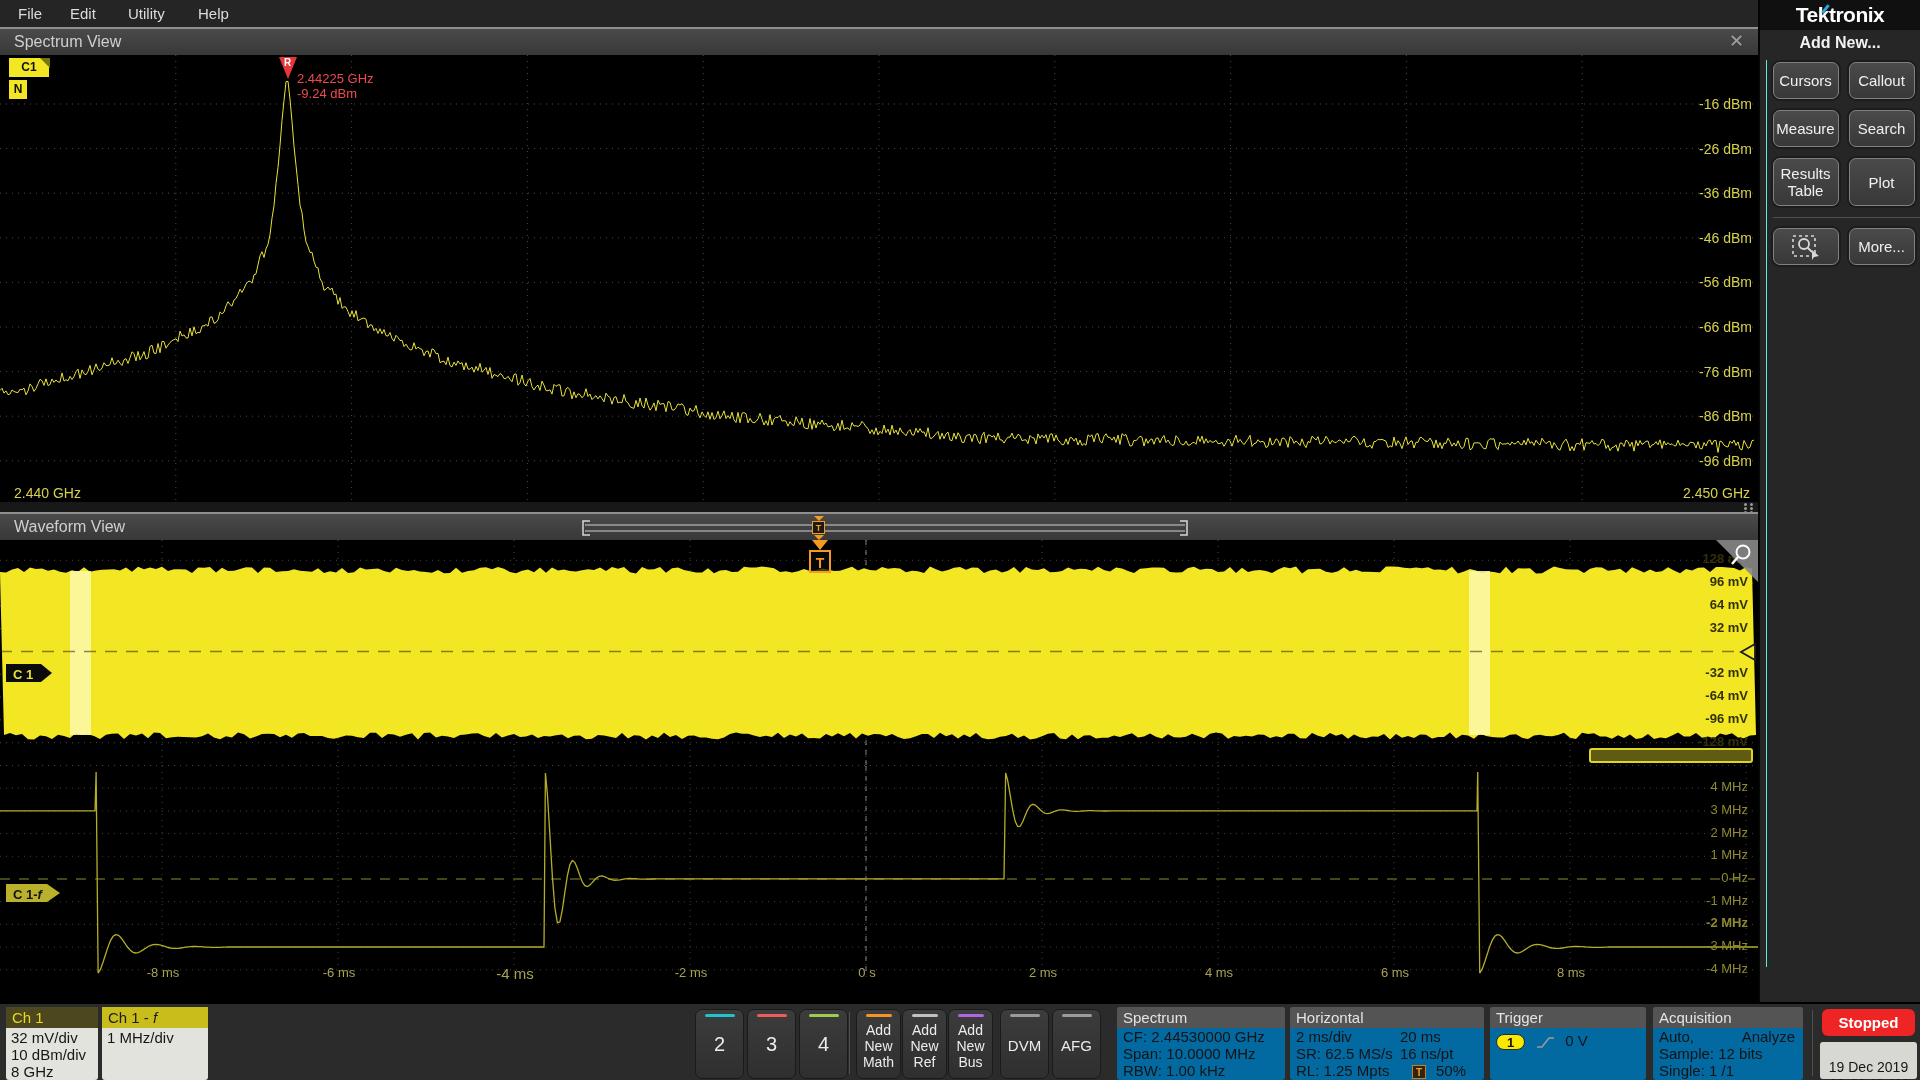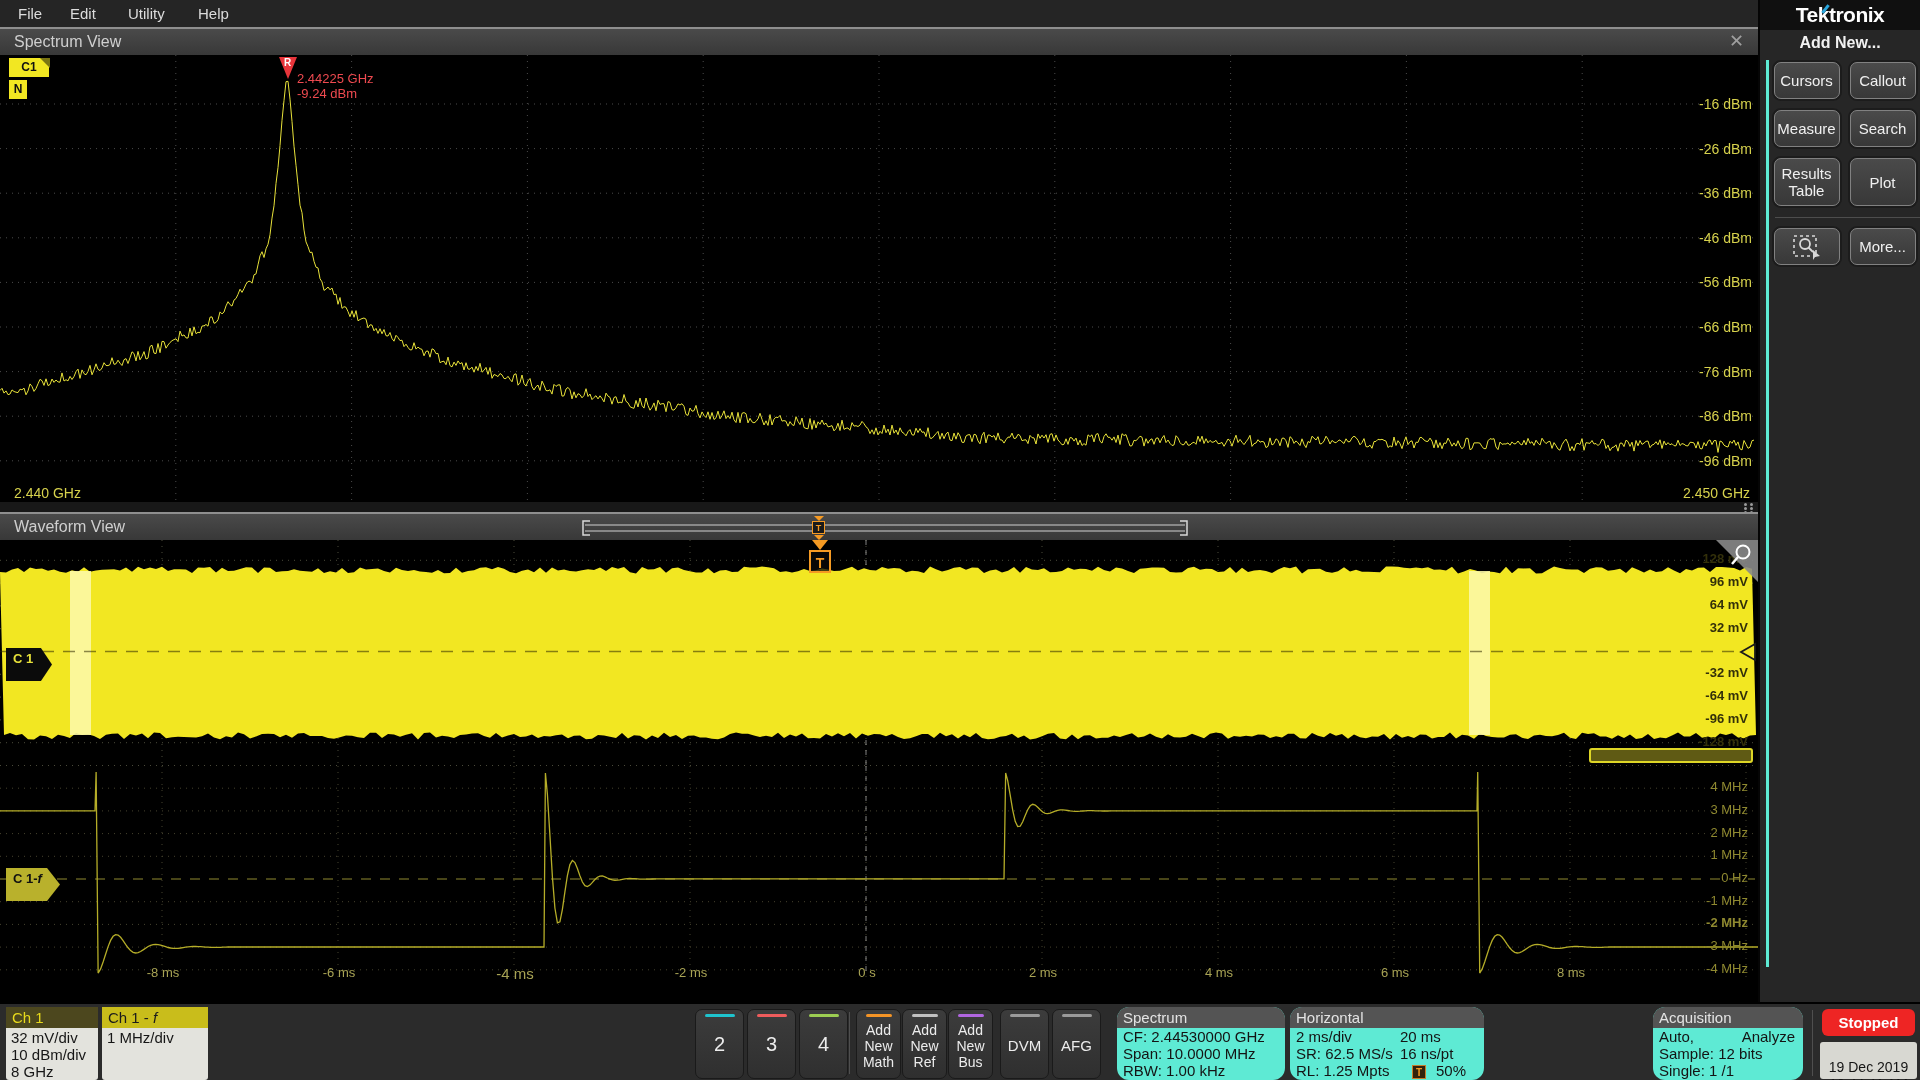--- a/index.html
+++ b/index.html
@@ -10,21 +10,21 @@
   .menubar{position:absolute;left:0;top:0;width:1758px;height:27px;background:#252525;}
   .menu-item{position:absolute;top:0;line-height:27px;font-size:15px;color:#dcdcdc;cursor:default;}
 
   
   .sidebar{position:absolute;left:1758px;top:0;width:162px;height:1002px;background:#262626;border-left:2px solid #050505;box-sizing:border-box;}
   .logo-strip{height:30px;background:#101010;text-align:center;line-height:30px;}
   .logo{color:#fff;font-weight:bold;font-size:21px;letter-spacing:-0.5px;}
   .logo .tek-k{position:relative;display:inline-block;}
   .logo .tek-k::after{content:"";position:absolute;left:6px;top:4px;width:3px;height:10px;background:#2aa7de;transform:rotate(38deg);}
   .addnew{text-align:center;color:#f2f2f2;font-weight:bold;font-size:16px;margin:4px 0 8px 0;}
-  .sb-inner{margin-left:6px;border-left:3px solid #5eead4;padding-top:2px;height:905px;}
+  .sb-inner{margin-left:6px;border-left:1px solid #5eead4;padding-top:2px;height:905px;}
   .sb-row{display:flex;gap:10px;justify-content:center;margin-bottom:11px;}
   .sb-btn{width:64px;height:35px;background:linear-gradient(#4a4a4a,#383838);border:1px solid #818181;border-radius:7px;box-shadow:0 0 0 2px #1c1c1c;color:#f0f0f0;font-size:15px;display:flex;align-items:center;justify-content:center;text-align:center;cursor:pointer;}
   .sb-btn.tall{height:46px;line-height:17px;}
   .sb-divider{border:none;border-top:1px solid #4d4d4d;margin:2px 0 10px 6px;}
 
   
   .titlebar{height:28px;background:linear-gradient(#4a4a4a,#383838);border-top:2px solid #8f8f8f;box-sizing:border-box;color:#cfcfcf;font-size:16px;line-height:25px;padding-left:14px;position:relative;}
   .close-x{position:absolute;right:14px;top:0px;color:#9f9f9f;font-size:18px;line-height:25px;cursor:pointer;}
 
   .spectrum-section{position:absolute;left:0;top:27px;width:1758px;height:475px;}
@@ -49,38 +49,38 @@
   .marker-r{position:absolute;left:284px;top:2px;color:#fff;font-size:10px;font-weight:bold;}
   .marker-line1{position:absolute;left:297px;top:16px;color:#ef4a50;font-size:13px;}
   .marker-line2{position:absolute;left:297px;top:31px;color:#ef4a50;font-size:13px;}
 
   
   .trig-big-tri{position:absolute;left:812px;top:0;width:0;height:0;border-left:8px solid transparent;border-right:8px solid transparent;border-top:10px solid #f59a23;}
   .trig-big-box{position:absolute;left:809px;top:10px;width:22px;height:23px;border:2px solid #f59a23;background:rgba(10,10,10,.75);color:#f59a23;font-weight:bold;font-size:14px;text-align:center;line-height:22px;box-sizing:border-box;}
   .trig-mini{position:absolute;left:811px;top:2px;width:15px;text-align:center;}
   .trig-mini .t1{width:0;height:0;margin:0 auto;border-left:5px solid transparent;border-right:5px solid transparent;border-top:5px solid #f59a23;}
   .trig-mini .tb{width:13px;height:13px;margin:0 auto;border:1.5px solid #f59a23;background:#1a1a1a;color:#f59a23;font-size:9px;font-weight:bold;line-height:12px;box-sizing:border-box;}
-  .wave-tag{position:absolute;height:33px;line-height:22px;font-size:13px;font-weight:bold;padding-left:7px;box-sizing:border-box;clip-path:polygon(0 0,76% 0,100% 50%,76% 100%,0 100%);}
+  .wave-tag{position:absolute;height:18px;line-height:22px;font-size:13px;font-weight:bold;padding-left:7px;box-sizing:border-box;clip-path:polygon(0 0,76% 0,100% 50%,76% 100%,0 100%);margin-top:16px;}
   .tag-c1{left:6px;top:108px;width:46px;background:#0b0b0b;color:#e8e23a;}
   .tag-c1f{left:6px;top:102px;width:54px;background:#b9b12c;color:#111;}
   .mag-corner{position:absolute;right:0;top:0;}
   .wave-scrollbar{position:absolute;right:5px;top:208px;width:164px;height:15px;border:2px solid #ded626;border-radius:3px;background:#5f5a14;box-sizing:border-box;}
   .zero-arrow{position:absolute;right:2px;top:102px;}
 
   
   .bottombar{position:absolute;left:0;top:1002px;width:1920px;height:78px;background:#2b2b2b;border-top:2px solid #000;box-sizing:border-box;}
   .bb{position:absolute;top:3px;height:73px;box-sizing:border-box;}
   .badge-head{height:21px;font-size:15px;line-height:21px;padding-left:6px;}
   .badge-body{background:#e3e3dd;color:#161616;font-size:15px;line-height:17px;padding:1px 0 0 5px;height:52px;box-sizing:border-box;border-radius:0 0 3px 3px;}
   .chan-btn{position:absolute;top:5px;width:47px;height:68px;background:linear-gradient(#3c3c3c,#2f2f2f);border:1px solid #1a1a1a;border-radius:7px;color:#ececec;text-align:center;cursor:pointer;}
   .chan-btn .stripe{margin:4px auto 0 auto;width:30px;height:3px;border-radius:2px;}
   .chan-btn .num{font-size:20px;margin-top:16px;}
   .chan-btn .small3{font-size:14px;line-height:16px;margin-top:5px;}
   .vdiv{position:absolute;top:8px;width:1px;height:62px;background:#4f4f4f;}
-  .panel{position:absolute;top:3px;height:73px;border-radius:12px;overflow:hidden;background:#5eead4;cursor:pointer;}
+  .panel{position:absolute;top:3px;height:73px;border-radius:3px;overflow:hidden;background:#0369a1;cursor:pointer;}
   .panel-head{height:21px;background:#545454;color:#e3e3e3;font-size:15px;line-height:21px;padding-left:6px;}
   .panel-body{position:relative;color:#141414;font-size:15px;line-height:17px;padding:0 0 0 6px;}
   .stopped{position:absolute;left:1822px;top:5px;width:93px;height:27px;background:#ee2524;border-radius:6px;color:#fff;font-weight:bold;font-size:15px;text-align:center;line-height:27px;cursor:pointer;}
   .datebox{position:absolute;left:1820px;top:38px;width:97px;height:37px;background:#d8d8d2;border-radius:3px;color:#141414;font-size:14px;line-height:17px;text-align:center;padding-top:17px;box-sizing:border-box;}
   .trig-pill{display:inline-block;width:29px;height:16px;background:#f7ea00;border:1.5px solid #2a2a2a;border-radius:8px;color:#111;font-size:13px;font-weight:bold;text-align:center;line-height:15px;box-sizing:border-box;vertical-align:middle;}
   .t-mini-icon{display:inline-block;width:14px;height:14px;border:1px solid #c87d2a;background:#32230c;color:#f59a23;font-size:10px;font-weight:bold;text-align:center;line-height:13px;vertical-align:middle;box-sizing:border-box;}
 </style>
 </head>
 <body>
 
@@ -383,20 +383,30 @@
 
     <div class="panel" style="left:1290px;width:194px">
       <div class="panel-head">Horizontal</div>
       <div class="panel-body">
         <div><span>2 ms/div</span><span style="position:absolute;left:110px">20 ms</span></div>
         <div><span>SR: 62.5 MS/s</span><span style="position:absolute;left:110px">16 ns/pt</span></div>
         <div><span>RL: 1.25 Mpts</span><span class="t-mini-icon" style="position:absolute;left:122px;top:37px">T</span><span style="position:absolute;left:146px">50%</span></div>
       </div>
     </div>
 
+    <div class="panel" style="left:1490px;width:156px">
+      <div class="panel-head">Trigger</div>
+      <div class="panel-body" style="padding-top:4px">
+        <span class="trig-pill">1</span>
+        <svg width="20" height="15" style="vertical-align:middle;margin:0 6px">
+          <path d="M2,12 h5 l7,-9 h5" fill="none" stroke="#9a9a9a" stroke-width="1.6"></path>
+        </svg>
+        <span>0 V</span>
+      </div>
+    </div>
 
     <div class="panel" style="left:1653px;width:150px">
       <div class="panel-head">Acquisition</div>
       <div class="panel-body">
         <div><span>Auto,</span><span style="position:absolute;right:8px">Analyze</span></div>
         <div>Sample: 12 bits</div>
         <div>Single: 1 /1</div>
       </div>
     </div>
 

